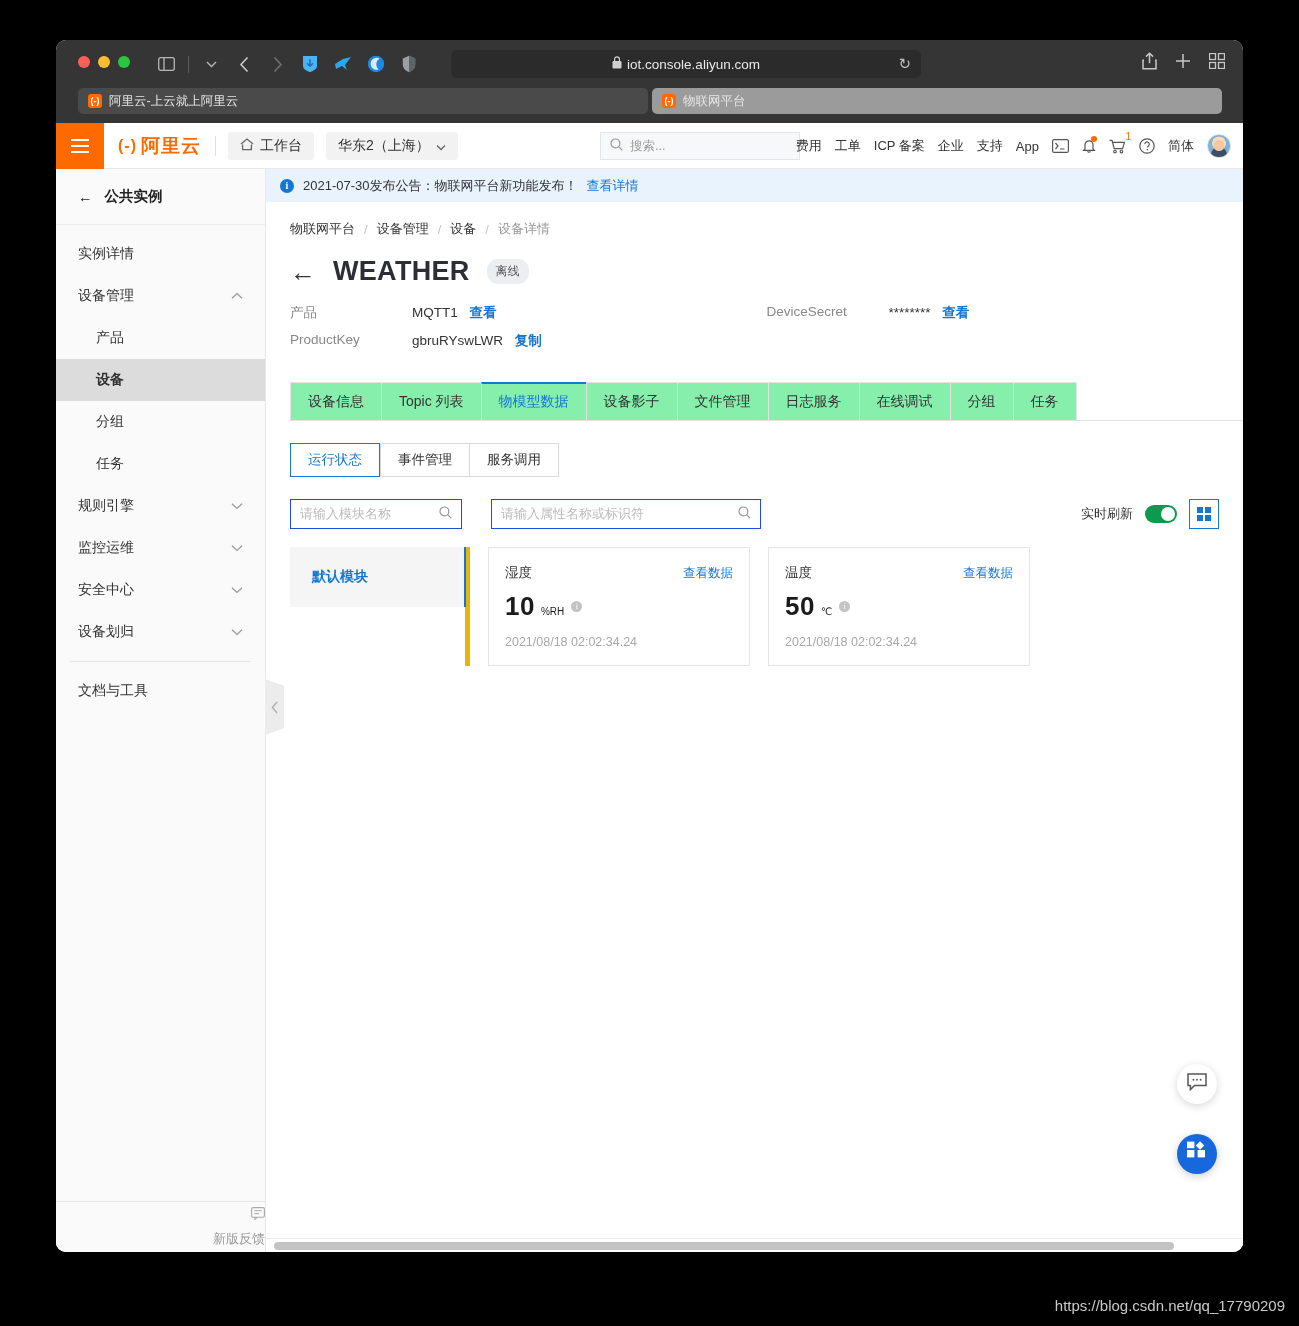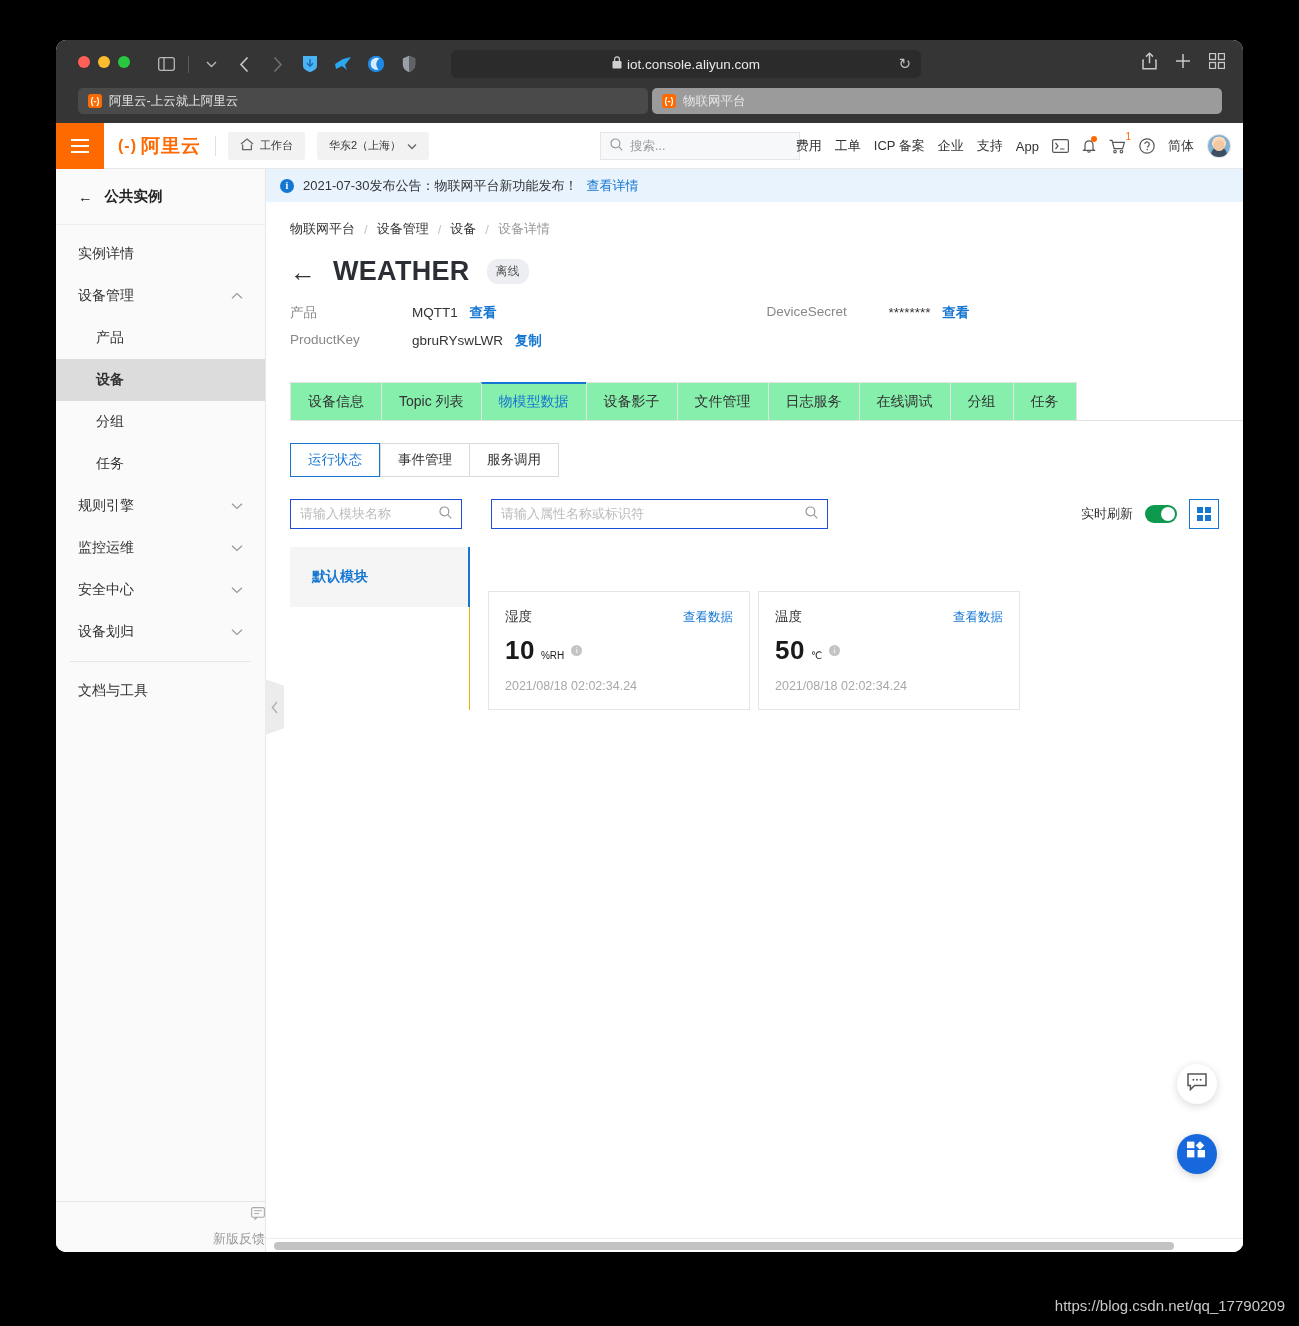--- a/index.html
+++ b/index.html
@@ -80,21 +80,21 @@
     display: flex; align-items: center; gap: 4px; padding: 0 14px;
     color: #ff6a00; font-size: 19px; font-weight: bold; letter-spacing: 1px;
   }
   .logo-mark {
     font-size: 16px; font-weight: bold;
   }
   .hdr-div { width: 1px; height: 20px; background: #e0e0e0; }
   .pill {
     background: #f2f2f2; border-radius: 3px; height: 28px;
     display: flex; align-items: center; gap: 6px; padding: 0 12px;
-    font-size: 11px; color: #333; margin-left: 12px;
+    font-size: 14px; color: #333; margin-left: 12px;
   }
   .searchbox {
     position: absolute; left: 544px; top: 9px; width: 200px; height: 28px;
     background: #f7f8fa; border: 1px solid #e3e5e8;
     display: flex; align-items: center; gap: 7px; padding: 0 9px;
     font-size: 12.5px; color: #9a9a9a;
   }
   .hdr-right {
     position: absolute; right: 12px; top: 0; height: 46px;
     display: flex; align-items: center; gap: 13px; font-size: 13px; color: #333;
@@ -223,48 +223,48 @@
   .filterrow {
     display: flex; align-items: center; margin: 22px 0 0 24px;
     position: relative; padding-right: 24px;
   }
   .inp {
     height: 30px; border: 1px solid #1d4ed8; background: #fff;
     display: flex; align-items: center; justify-content: space-between;
     padding: 0 9px; font-size: 13px; color: #bbb;
   }
   .inp.w1 { width: 172px; }
-  .inp.w2 { width: 337px; margin-left: 29px; }
+  .inp.w2 { width: 270px; margin-left: 29px; }
   .rr { position: absolute; right: 24px; display: flex; align-items: center; gap: 12px; }
   .rr-label { font-size: 13px; color: #333; }
   .toggle {
     width: 32px; height: 18px; border-radius: 9px; background: #0d9a4e;
     position: relative;
   }
   .toggle::after {
     content: ""; position: absolute; right: 2px; top: 2px;
     width: 14px; height: 14px; border-radius: 50%; background: #fff;
   }
   .gridbtn {
     width: 30px; height: 30px; border: 1px solid #1677d2;
     display: flex; align-items: center; justify-content: center;
   }
   .gridbtn .g {
     display: grid; grid-template-columns: 6px 6px; grid-template-rows: 6px 6px; gap: 2px;
   }
   .gridbtn .g i { background: #1677d2; display: block; }
 
   .contentrow { display: flex; margin: 18px 0 0 24px; }
-  .modulelist { width: 180px; border-right: 1px solid #eab308; }
+  .modulelist { width: 180px; border-right: 5px solid #eab308; }
   .module {
     height: 60px; display: flex; align-items: center; padding-left: 22px;
     font-size: 14px; color: #1677d2; font-weight: bold;
     background: #f5f5f5; border-right: 2px solid #1677d2; margin-right: -1px;
   }
-  .cards { display: flex; gap: 8px; padding-left: 18px; margin-top: 44px; }
+  .cards { display: flex; gap: 18px; padding-left: 18px; }
   .card {
     width: 262px; height: 119px; border: 1px solid #e6e6e6; background: #fff;
     padding: 16px 16px 0 16px; position: relative;
   }
   .card-top { display: flex; justify-content: space-between; align-items: center; }
   .card-name { font-size: 13.5px; color: #333; }
   .card-link { font-size: 12.5px; color: #1677d2; }
   .card-val { margin-top: 9px; display: flex; align-items: baseline; gap: 6px; }
   .bignum { font-size: 26px; font-weight: bold; color: #1a1a1a; letter-spacing: .5px; }
   .unit { font-size: 10px; color: #1a1a1a; }

